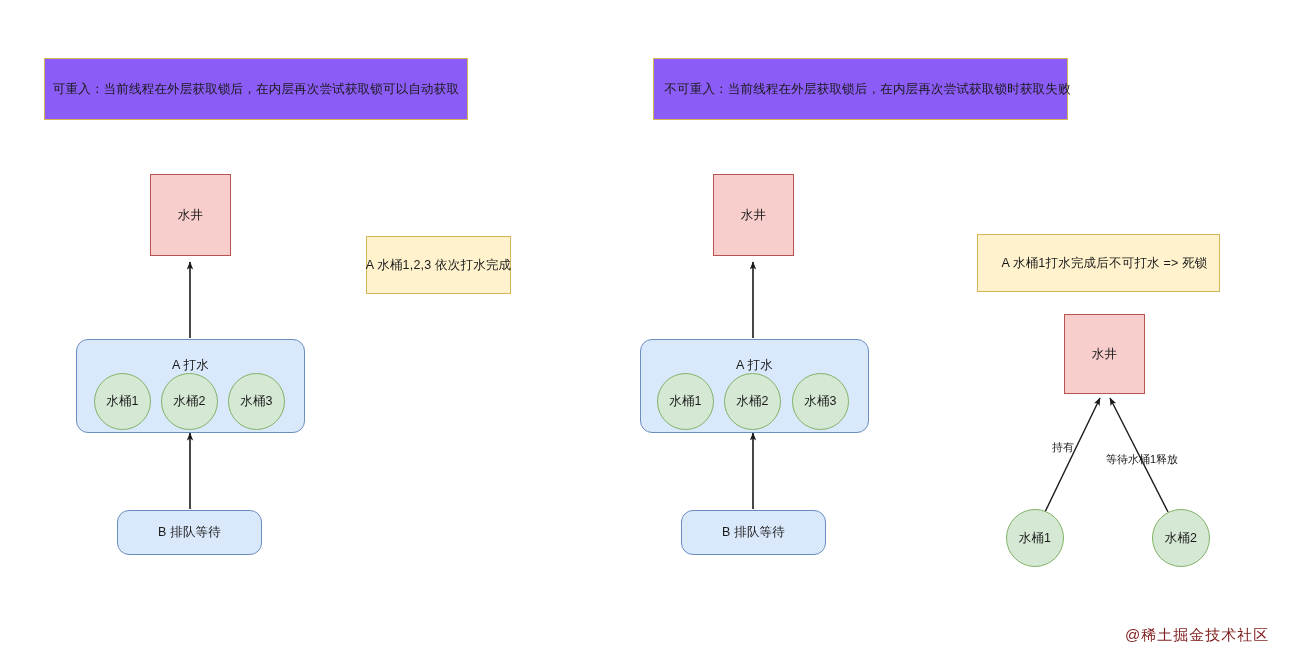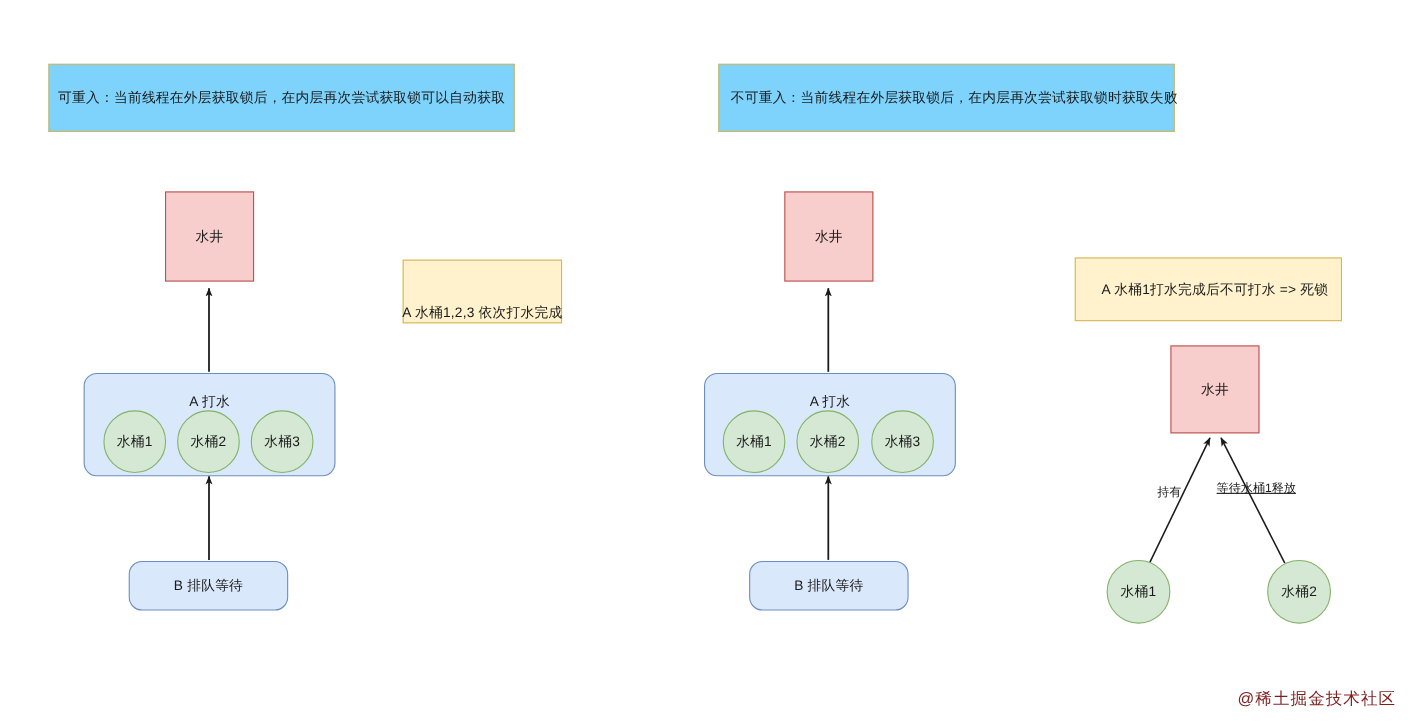--- a/index.html
+++ b/index.html
@@ -29,21 +29,21 @@
     justify-content: center;
     text-align: center;
     font-size: 13px;
     line-height: 1.45;
     letter-spacing: 0.2px;
     white-space: nowrap;
   }
 
   
   .note-orange {
-    background: #7dd3fc;
+    background: #8b5cf6;
     border: 1px solid #d6b656;
     font-size: 12.5px;
     padding: 0 14px;
   }
 
   
   .note-yellow {
     background: #fff2cc;
     border: 1px solid #d6b656;
     font-size: 12.5px;
@@ -146,21 +146,21 @@
   <span>水桶2</span>
 </div>
 <div class="node circle-green" style="left:228px; top:373px; width:57px; height:57px;">
   <span>水桶3</span>
 </div>
 
 <div class="node box-blue-plain" style="left:117px; top:510px; width:145px; height:45px;">
   <span>B 排队等待</span>
 </div>
 
-<div class="node note-yellow" style="left:366px; top:236px; width:145px; height:58px;align-items:flex-end;">
+<div class="node note-yellow" style="left:366px; top:236px; width:145px; height:58px;">
   <span>A 水桶1,2,3 依次打水完成</span>
 </div>
 
 <div class="node note-orange" style="left:653px; top:58px; width:415px; height:62px;padding-left:28px;">
   <span>不可重入：当前线程在外层获取锁后，在内层再次尝试获取锁时获取失败</span>
 </div>
 
 <div class="node box-red" style="left:713px; top:174px; width:81px; height:82px;">
   <span>水井</span>
 </div>
@@ -195,19 +195,19 @@
 </div>
 
 <div class="node circle-green" style="left:1152px; top:509px; width:58px; height:58px;">
   <span>水桶2</span>
 </div>
 
 <div class="edge-label" style="left:1052px; top:440px;">
   <span>持有</span>
 </div>
 
-<div class="edge-label" style="left:1106px; top:436px;text-decoration:underline;">
+<div class="edge-label" style="left:1106px; top:452px;">
   <span>等待水桶1释放</span>
 </div>
 
 <div class="watermark" style="left:1125px; top:626px;">
   <span>@稀土掘金技术社区</span>
 </div>
 
 </body></html>

